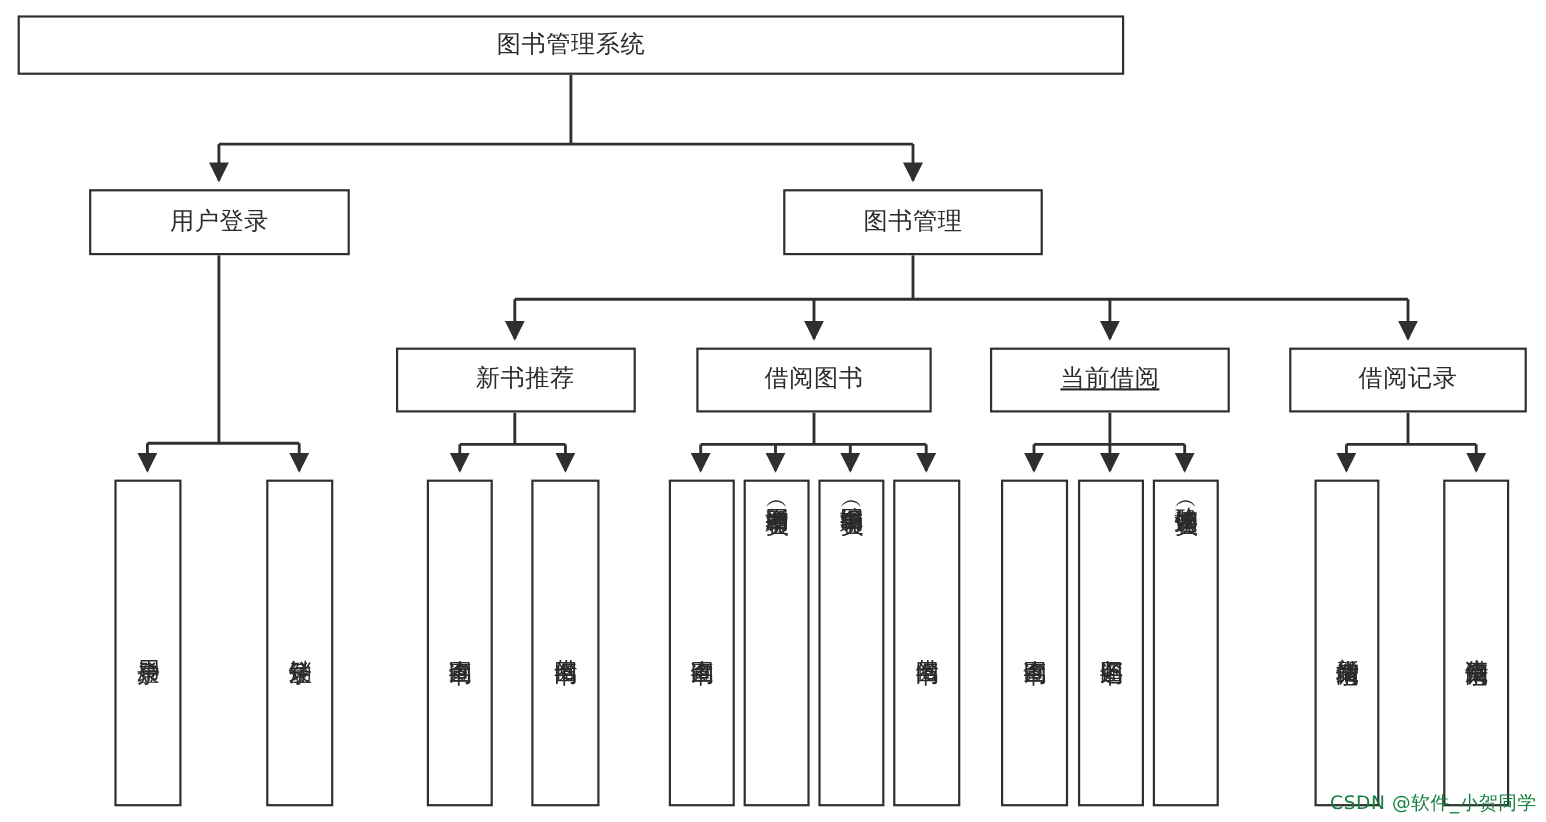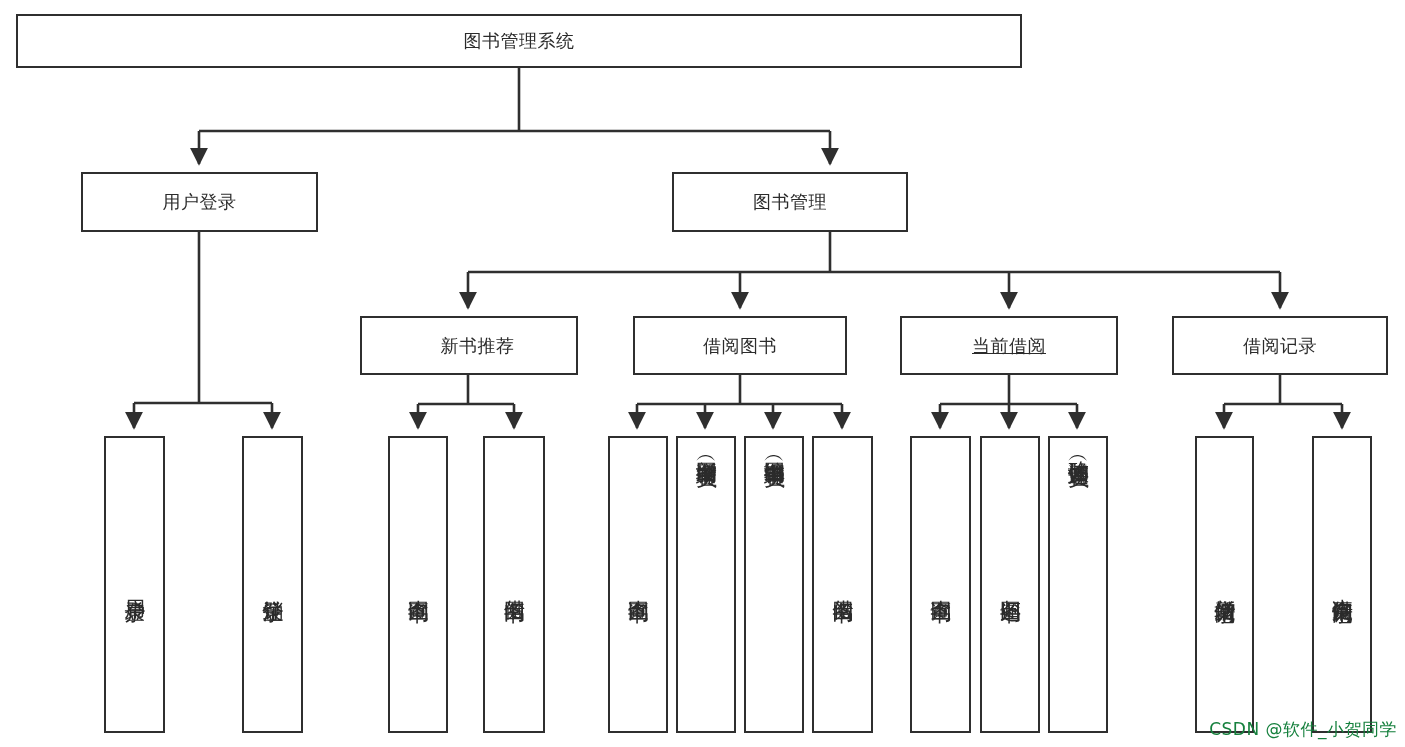--- a/index.html
+++ b/index.html
@@ -29,21 +29,21 @@
     position: absolute;
     box-sizing: border-box;
     border: 2px solid #2f2f2f;
     background: #ffffff;
     display: flex;
     align-items: center;
     justify-content: center;
     color: #2b2b2b;
   }
   .node-h .node-label {
-    font-size: 18px;
+    font-size: 22px;
     line-height: 1.2;
     letter-spacing: 0.5px;
     white-space: nowrap;
   }
   .node-v {
     align-items: flex-start;
     justify-content: center;
     padding-top: 6px;
   }
   .node-v .node-label {
@@ -126,21 +126,21 @@
   </svg>
 
   <div class="node-box node-h" style="left:16px; top:14px; width:1006px; height:54px;">
     <span class="node-label">图书管理系统</span>
   </div>
 
   <div class="node-box node-h" style="left:81px; top:172px; width:237px; height:60px;">
     <span class="node-label">用户登录</span>
   </div>
 
-  <div class="node-box node-h" style="left:672px; top:172px; width:236px; height:60px;">
+  <div class="node-box node-h" style="left:712px; top:172px; width:236px; height:60px;">
     <span class="node-label">图书管理</span>
   </div>
 
   <div class="node-box node-h" style="left:360px; top:316px; width:218px; height:59px;padding-left:17px;">
     <span class="node-label">新书推荐</span>
   </div>
 
   <div class="node-box node-h" style="left:633px; top:316px; width:214px; height:59px;">
     <span class="node-label">借阅图书</span>
   </div>

